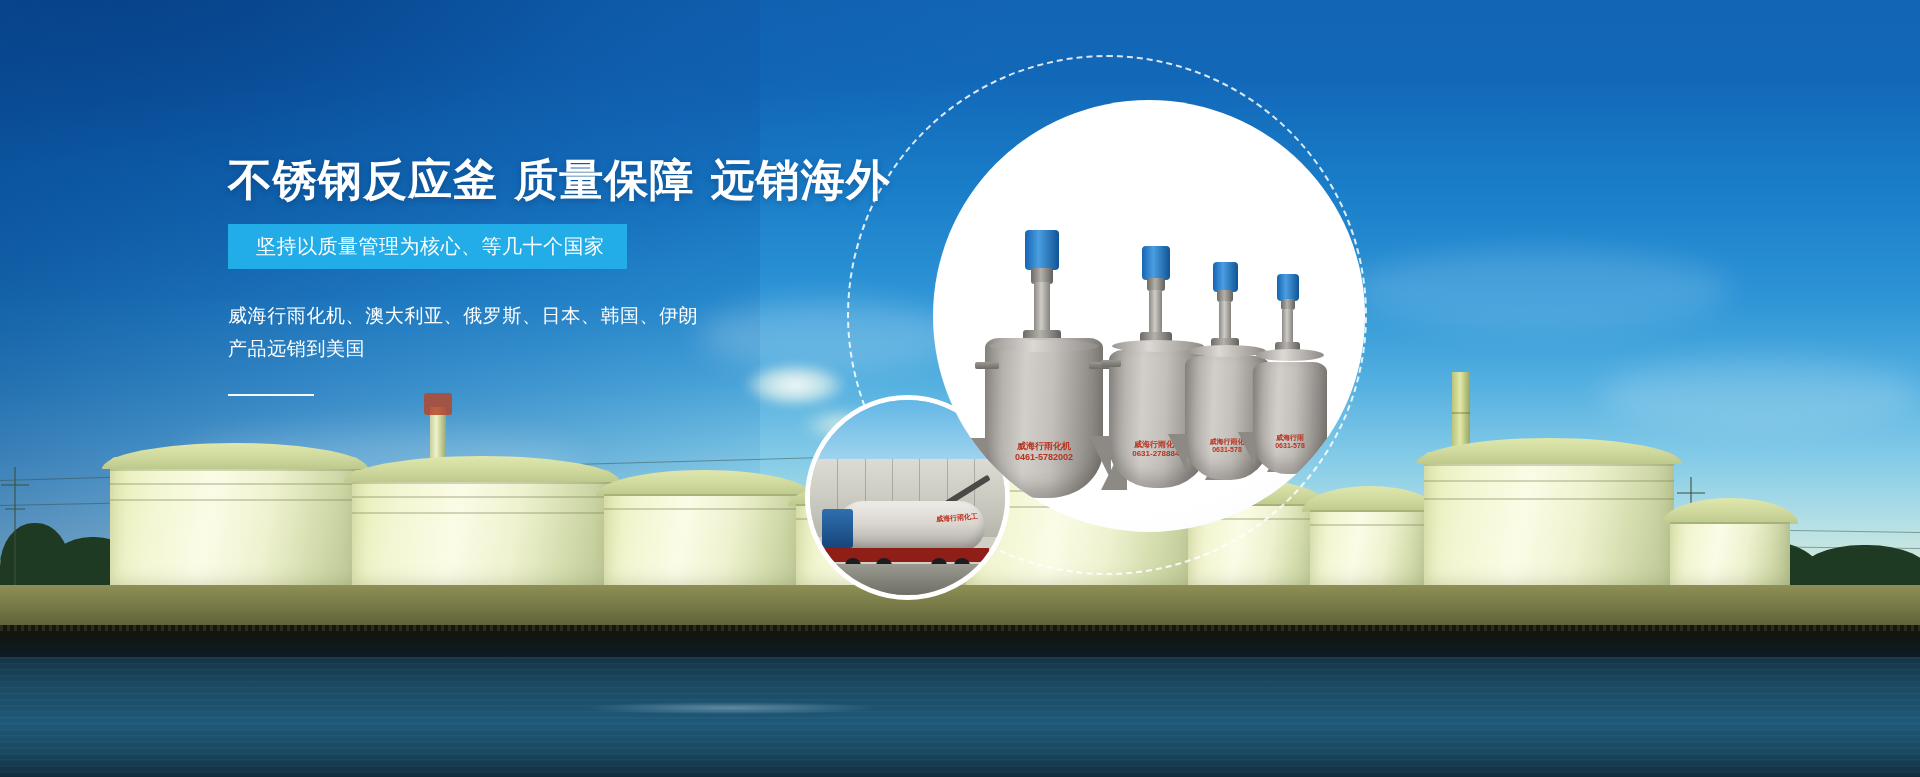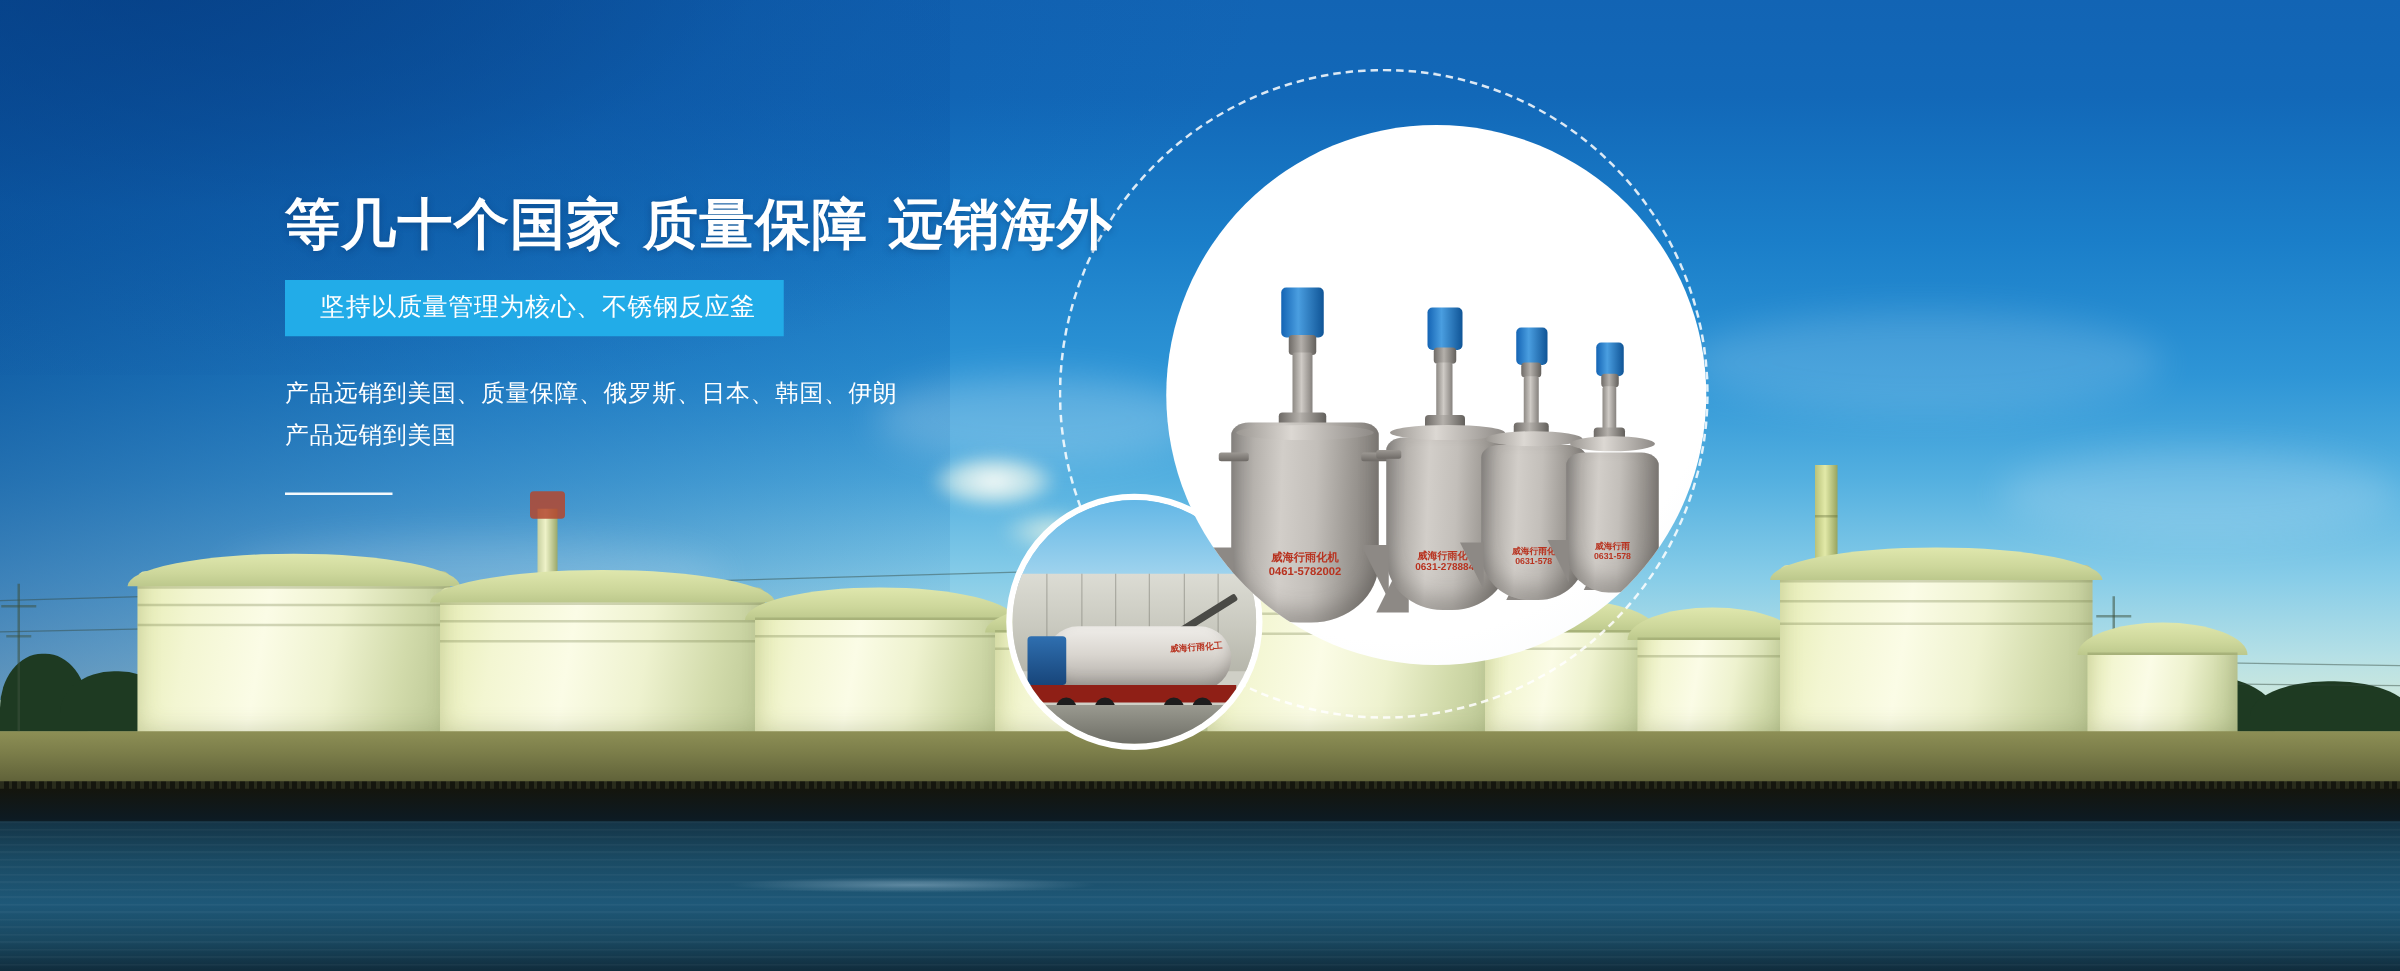--- a/index.html
+++ b/index.html
@@ -443,22 +443,22 @@
       <div class="r-fin" style="right:-15px;border-width:34px 17px 0 0;border-color:transparent #8d8985 transparent transparent;"></div>
       <div class="r-label" style="bottom:24px;font-size:7px;">
         <span>威海行雨</span><br>
         <span>0631-578</span>
       </div>
     </div>
 
   </div>
 
   <div class="copy">
-    <h1 class="headline">等几十个国家 质量保障 远销海外</h1>
-    <div class="subbar">坚持以质量管理为核心、不锈钢反应釜</div>
+    <h1 class="headline">不锈钢反应釜 质量保障 远销海外</h1>
+    <div class="subbar">坚持以质量管理为核心、等几十个国家</div>
     <div class="desc">
-      <div>产品远销到美国、质量保障、俄罗斯、日本、韩国、伊朗</div>
+      <div>威海行雨化机、澳大利亚、俄罗斯、日本、韩国、伊朗</div>
       <div>产品远销到美国</div>
     </div>
     <div class="rule"></div>
   </div>
 
 </div>
 
 </body></html>

